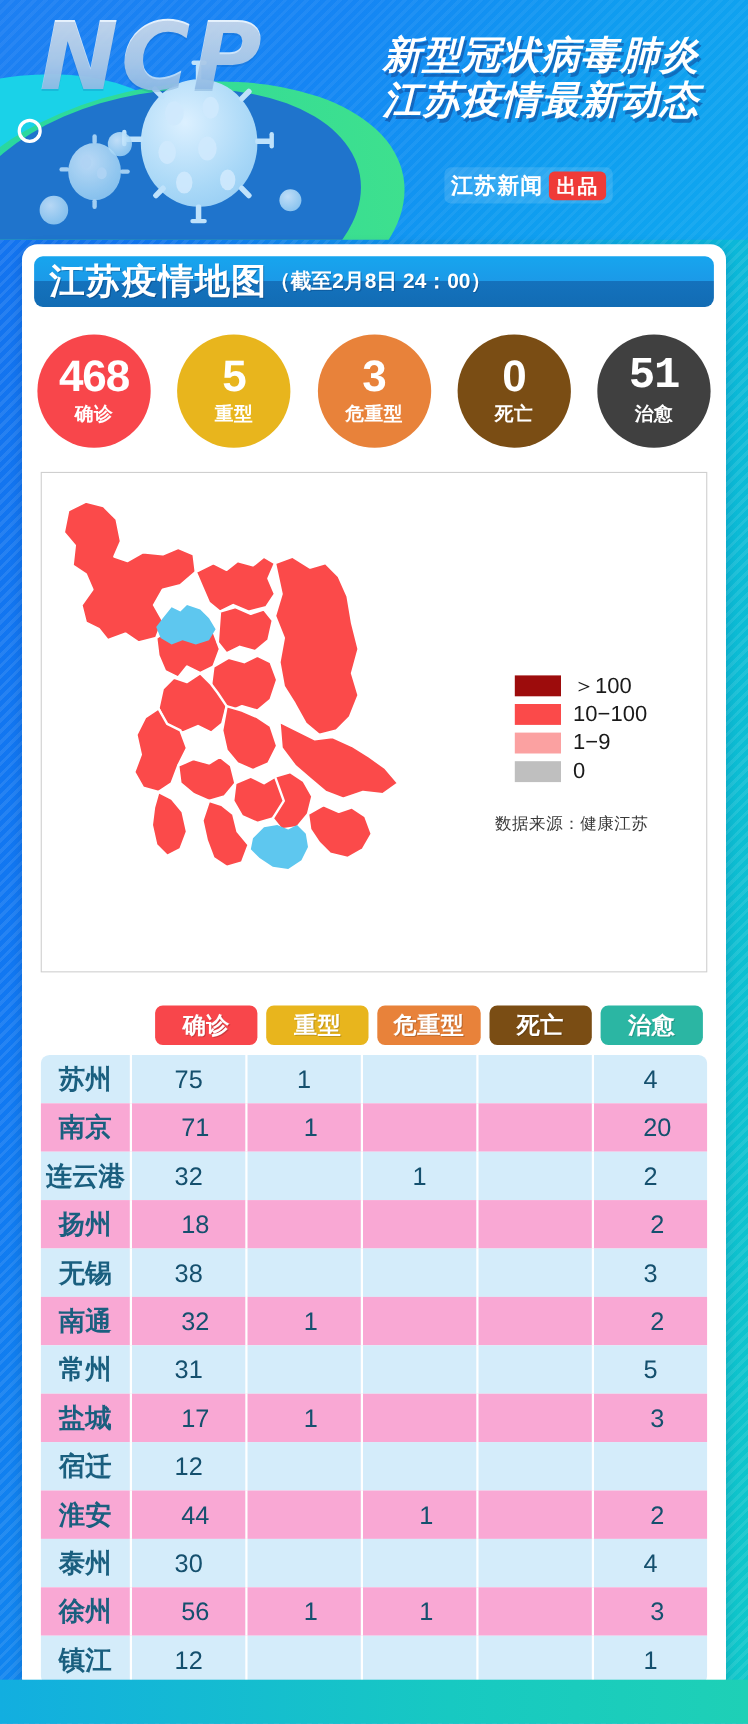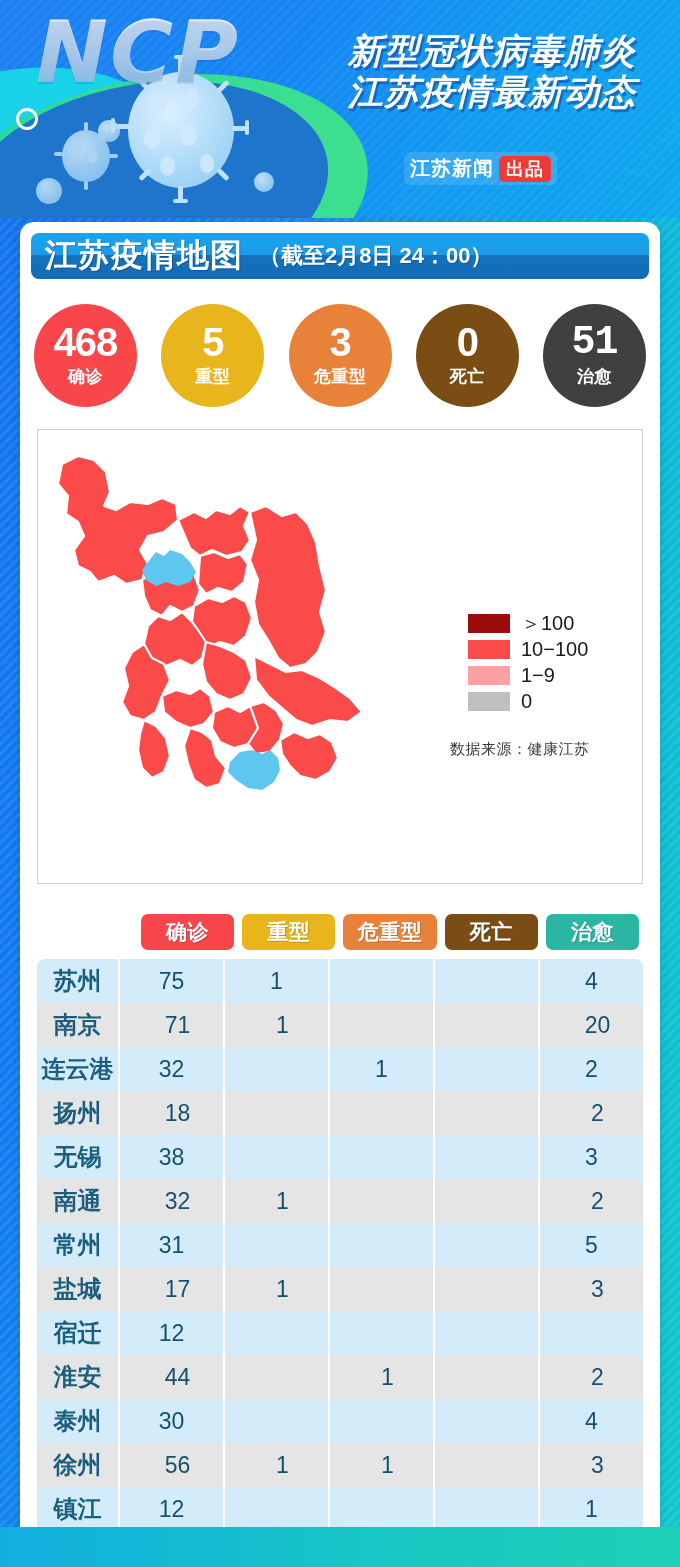--- a/index.html
+++ b/index.html
@@ -102,21 +102,21 @@
     position:absolute; left:11px; top:11px; width:618px; height:46px;
     border-radius:8px;
     background:linear-gradient(180deg,#17a5ee 0%,#1b9ae8 48%,#1472bd 49%,#126cb4 100%);
     display:flex; align-items:center;
   }
   .section-bar .t1{
     color:#fff; font-size:32px; font-weight:bold; margin-left:14px; letter-spacing:1px;
     text-shadow:1px 1px 0 rgba(0,40,90,.35);
   }
   .section-bar .t2{
-    color:#fff; font-size:22px; font-weight:bold; margin-left:16px;
+    color:#fff; font-size:19px; font-weight:bold; margin-left:2px;
     text-shadow:1px 1px 0 rgba(0,40,90,.3);
   }
 
   
   .stats{
     position:absolute; left:14px; top:82px; width:612px; height:103px;
     display:flex; justify-content:space-between; align-items:center;
   }
   .stat{
     width:103px; height:103px; border-radius:50%;
@@ -154,21 +154,21 @@
     color:#fff; font-size:21px; font-weight:bold; letter-spacing:.5px;
     text-shadow:1px 1px 0 rgba(0,0,0,.18);
   }
 
   .tbl{
     position:absolute; left:17px; top:737px; width:606px;
     border-radius:8px; overflow:hidden;
   }
   .tr{ display:flex; height:44px; }
   .tr.odd  { background:#d4ecfa; }
-  .tr.even { background:#e5e5e5;gap:12px; }
+  .tr.even { background:#f9a8d4;gap:12px; }
   .td{
     flex:1 1 0; display:flex; align-items:center; justify-content:center;
     color:#15506e; font-size:23px; font-weight:500;
     border-right:2px solid #ffffff;
   }
   .td.city{
     width:83px; flex:none; font-size:24px; font-weight:bold; color:#1a5f7f;
   }
   .td:last-child{ border-right:none; }
 

